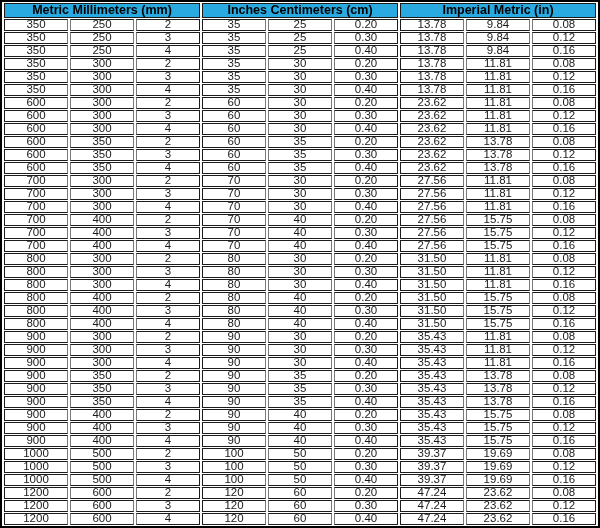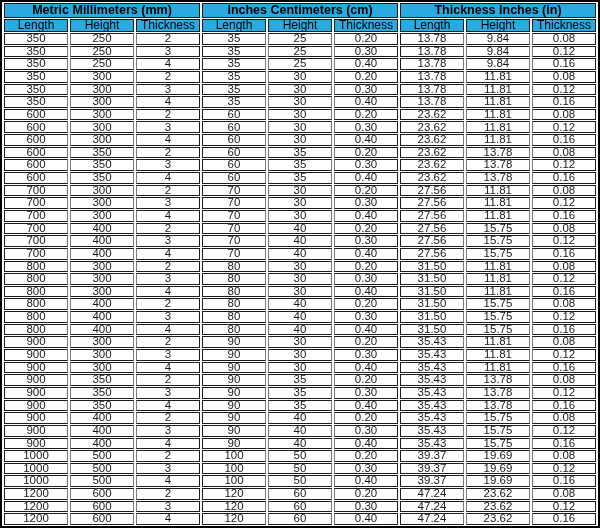--- a/index.html
+++ b/index.html
@@ -68,32 +68,21 @@
 </style>
 </head>
 <body>
 
 <div class="table-wrap">
   <table class="size-chart">
     <thead>
       <tr class="group-row">
         <th colspan="3">Metric Millimeters (mm)</th>
         <th colspan="3">Inches Centimeters (cm)</th>
-        <th colspan="3">Thickness Inches (in)</th>
-      </tr>
-      <tr class="col-row">
-        <th>Length</th>
-        <th>Height</th>
-        <th>Thickness</th>
-        <th>Length</th>
-        <th>Height</th>
-        <th>Thickness</th>
-        <th>Length</th>
-        <th>Height</th>
-        <th>Thickness</th>
+        <th colspan="3">Imperial Metric (in)</th>
       </tr>
     </thead>
     <tbody>
         <tr>
           <td>350</td>
           <td>250</td>
           <td>2</td>
           <td>35</td>
           <td>25</td>
           <td>0.20</td>

